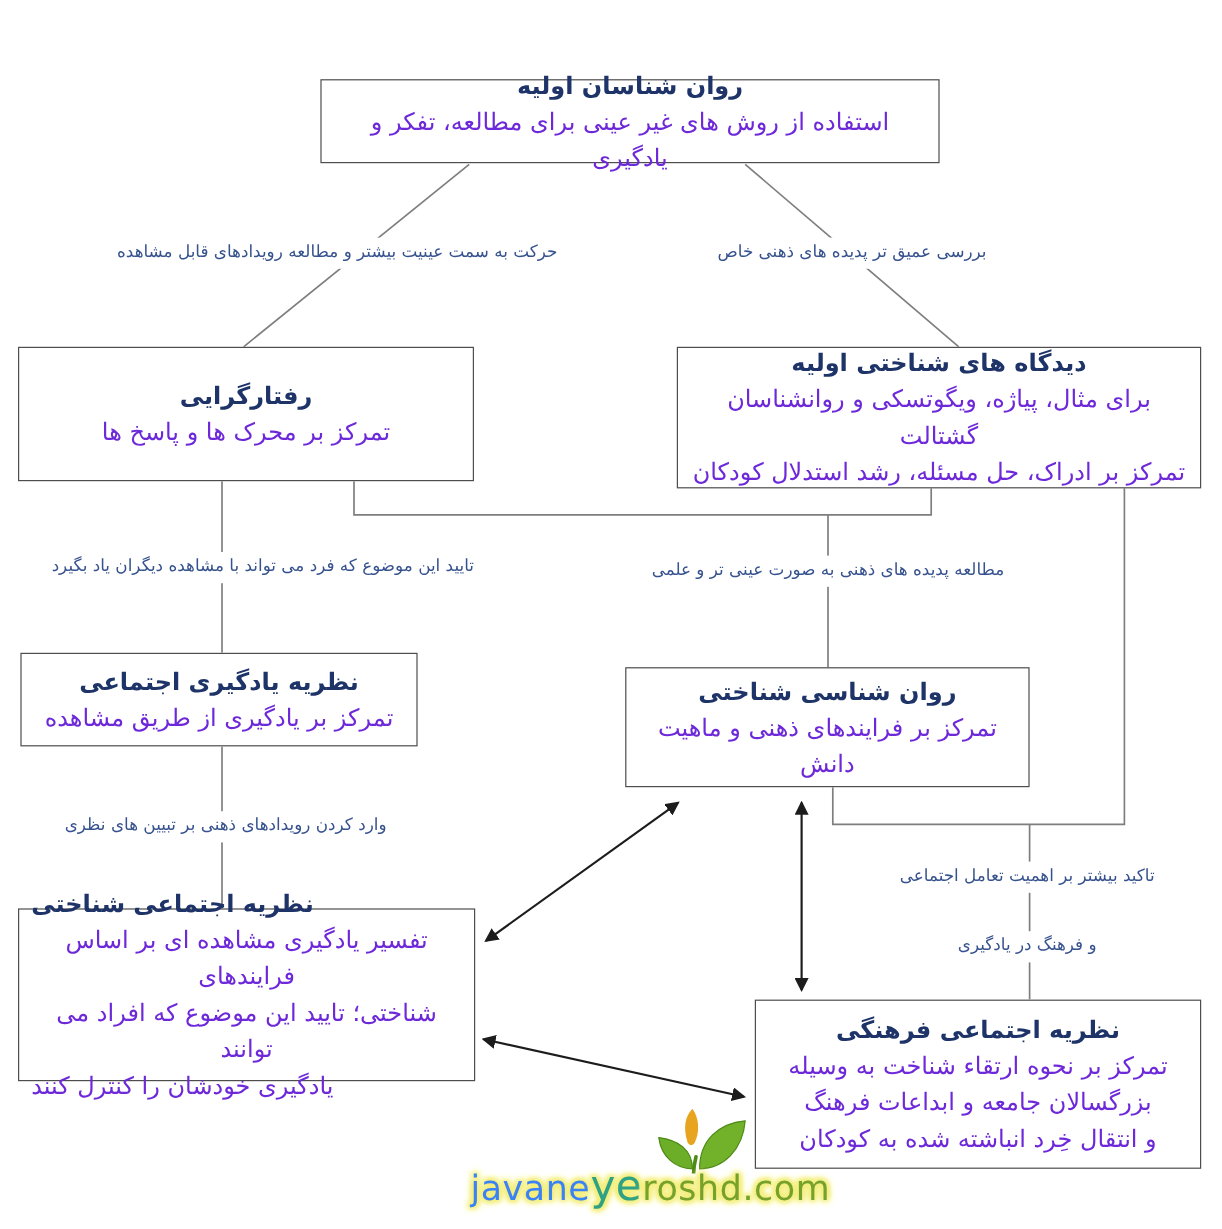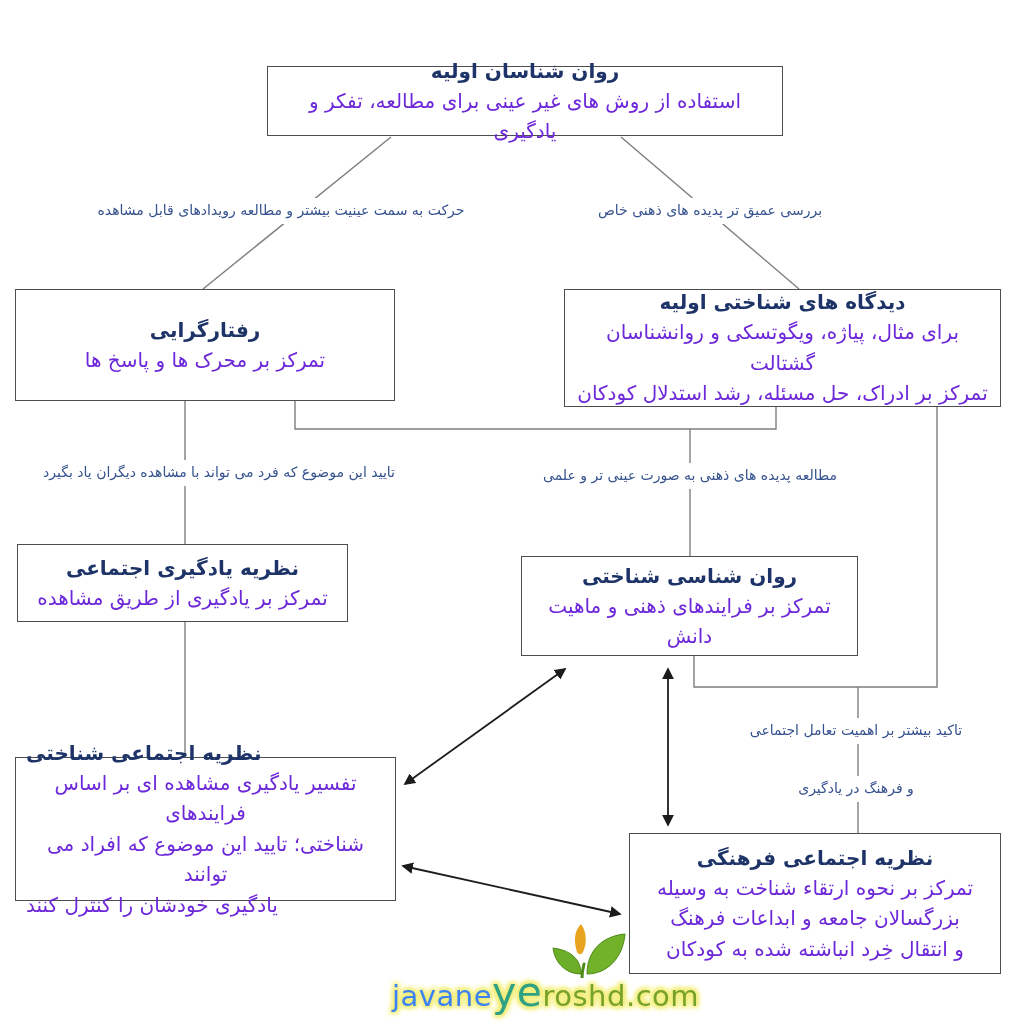--- a/index.html
+++ b/index.html
@@ -20,21 +20,21 @@
     color:#36528e;font-size:14px;line-height:1.4;
     background:#ffffff;padding:3px 10px;
   }
   .watermark{position:absolute;z-index:4;display:flex;flex-direction:column;align-items:center;}
   .wm-text{
     font-size:29px;letter-spacing:0.5px;white-space:nowrap;line-height:1;
     text-shadow:0 0 3px #f3ee79,0 0 5px #f3ee79,2px 2px 4px #f3ee79,
                 -2px -2px 4px #f3ee79,2px -2px 4px #f3ee79,-2px 2px 4px #f3ee79,0 0 9px #f6f194;
   }
   .wm-p1{color:#3b82f6;}
-  .wm-p2{color:#2fa184;font-size:41px;}
+  .wm-p2{color:#2fa184;font-size:35px;}
   .wm-p3{color:#76a12c;}
   .leaves{margin-left:78px;margin-bottom:-6px;}
 </style>
 </head>
 <body>
 
 <div id="stage">
 
   <svg id="wires" width="1018" height="1024" viewBox="0 0 1018 1024">
     <defs>
@@ -94,20 +94,21 @@
     <div class="box-title">نظریه اجتماعی فرهنگی</div>
     <div class="box-line">تمرکز بر نحوه ارتقاء شناخت به وسیله</div>
     <div class="box-line">بزرگسالان جامعه و ابداعات فرهنگ</div>
     <div class="box-line">و انتقال خِرد انباشته شده به کودکان</div>
   </div>
 
   <div class="edge-label" style="left:281px;top:198px;">حرکت به سمت عینیت بیشتر و مطالعه رویدادهای قابل مشاهده</div>
   <div class="edge-label" style="left:710px;top:198px;">بررسی عمیق تر پدیده های ذهنی خاص</div>
   <div class="edge-label" style="left:219px;top:460px;">تایید این موضوع که فرد می تواند با مشاهده دیگران یاد بگیرد</div>
   <div class="edge-label" style="left:690px;top:463px;">مطالعه پدیده های ذهنی به صورت عینی تر و علمی</div>
+  <div class="edge-label" style="left:188px;top:676px;">وارد کردن رویدادهای ذهنی بر تبیین های نظری</div>
   <div class="edge-label" style="left:856px;top:718px;">تاکید بیشتر بر اهمیت تعامل اجتماعی</div>
   <div class="edge-label" style="left:856px;top:776px;">و فرهنگ در یادگیری</div>
 
   <div class="watermark" style="left:392px;top:924px;">
     <svg class="leaves" width="104" height="54" viewBox="0 0 104 54">
       <path d="M48 50 C48 34 36 26 20 24 C22 40 34 50 48 50 Z" fill="#6cae27"></path>
       <path d="M48 50 C48 34 36 26 20 24 C22 40 34 50 48 50 Z" fill="none" stroke="#4d8a16" stroke-width="1"></path>
       <path d="M54 50 C54 26 70 12 92 10 C90 34 74 50 54 50 Z" fill="#71b22a"></path>
       <path d="M54 50 C54 26 70 12 92 10 C90 34 74 50 54 50 Z" fill="none" stroke="#4d8a16" stroke-width="1"></path>
       <path d="M44 28 C40 16 42 6 48 0 C54 8 54 20 50 28 C48 31 46 31 44 28 Z" fill="#e8a41f"></path>

